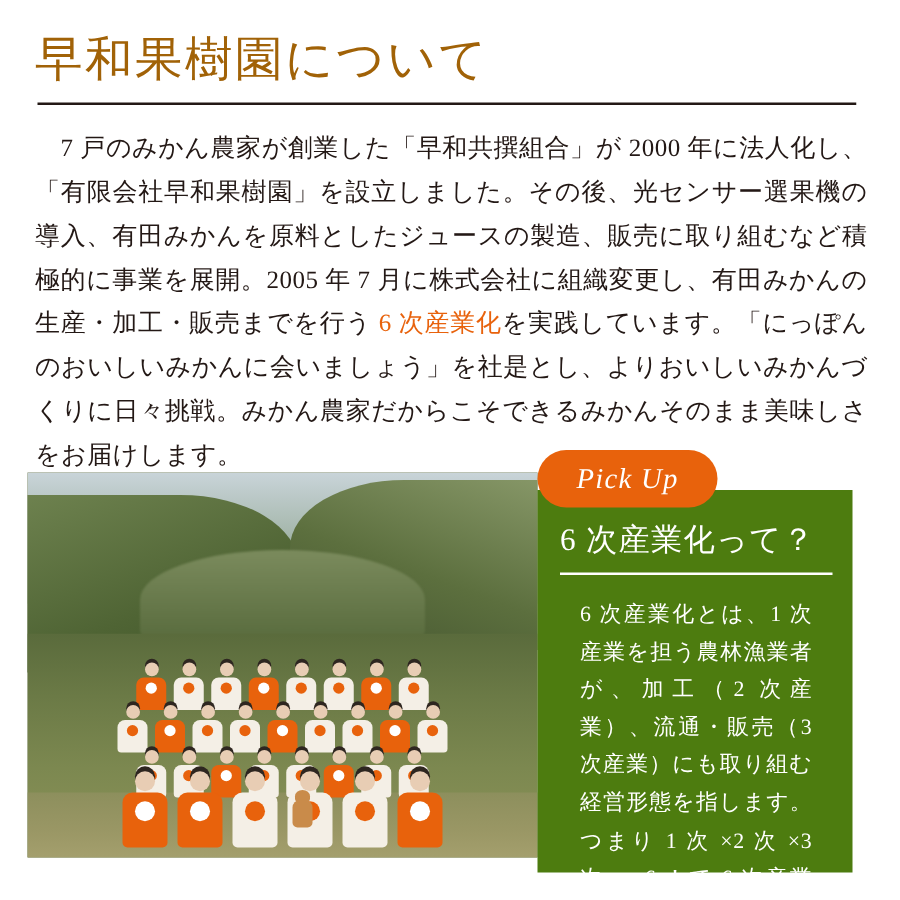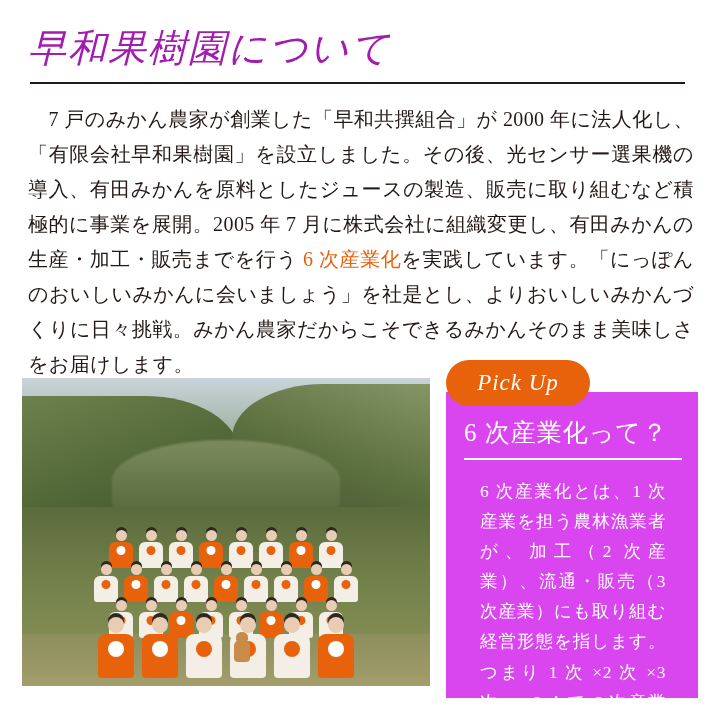--- a/index.html
+++ b/index.html
@@ -26,22 +26,21 @@
   .heading-wrap {
     padding: 4px 0 0 6px;
   }
   .heading {
     font-size: 38px;
     font-weight: normal;
     letter-spacing: 2px;
     line-height: 1.2;
     margin: 0;
     padding: 0 0 10px 0;
-    color: #a21caf;
-    font-style: italic;
+    color: #a16207;
   }
   .heading-rule {
     height: 2px;
     background: #231815;
     width: 655px;
     margin: 0 0 0 2px;
   }
 
   
   .body-copy {
@@ -56,21 +55,20 @@
   .accent-text { color: #e8620c; }
 
   
   .lower {
     position: absolute;
     left: 22px;
     top: 378px;
     width: 552px;
     height: 320px;
     display: flex;
-    gap: 16px;
   }
 
   
   .photo {
     position: relative;
     width: 408px;
     height: 308px;
     overflow: hidden;
     background: #6e7a50;
     flex: 0 0 auto;
@@ -171,21 +169,21 @@
     justify-content: center;
     z-index: 3;
     font-family: "Liberation Serif", serif;
   }
   .panel {
     position: absolute;
     left: 0;
     top: 14px;
     width: 252px;
     height: 306px;
-    background: #d946ef;
+    background: #4d7c0f;
     box-sizing: border-box;
     padding: 26px 16px 16px 18px;
     color: #ffffff;
   }
   .panel-title {
     font-size: 25px;
     letter-spacing: 1px;
     padding-bottom: 10px;
     border-bottom: 2px solid #ffffff;
     margin: 0 0 12px 0;

